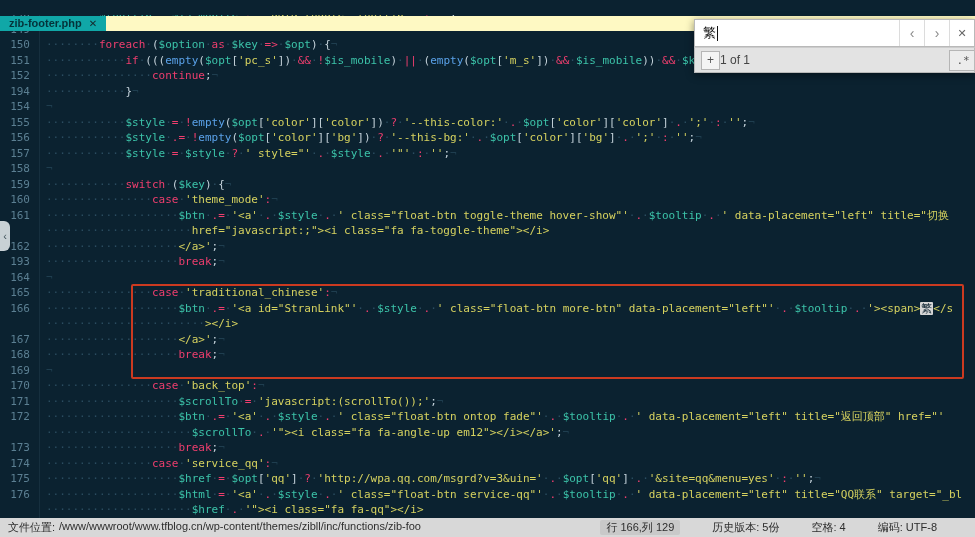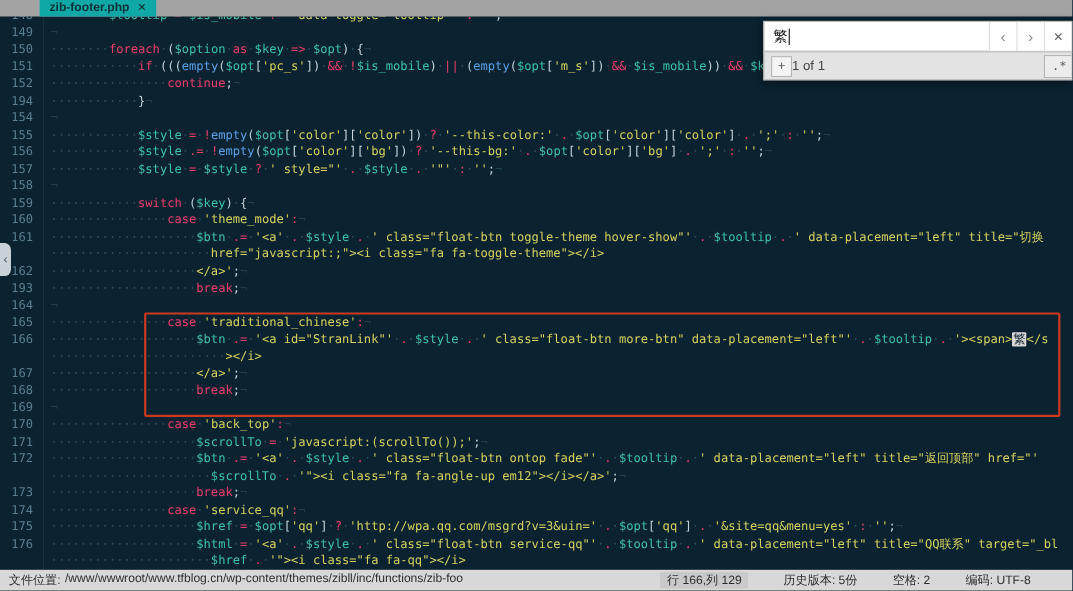--- a/index.html
+++ b/index.html
@@ -1,21 +1,21 @@
 <!DOCTYPE html>
 <html><head>
 <meta charset="utf-8">
 <style>
   html,body{margin:0;padding:0;}
   body{
     width:975px;height:537px;overflow:hidden;position:relative;
     background:#0b2230;font-family:"Liberation Sans",sans-serif;
   }
   
-  .tabbar{position:absolute;top:0;left:0;right:0;height:15px;background:#a3a3a3;z-index:8;display:flex;padding-left:36px;}
+  .tabbar{position:absolute;top:16px;left:0;right:0;height:15px;background:#fef9c3;z-index:8;display:flex;}
   .tab{height:15px;display:flex;align-items:center;gap:7px;padding:0 9px;background:#10a7a7;cursor:default;}
   .tab .fname{font-size:11px;font-weight:bold;color:#04333a;line-height:15px;}
   .tab .close{font-size:10px;color:#16282b;line-height:15px;}
   
   .editor{position:absolute;top:15px;bottom:19px;left:0;right:0;overflow:hidden;background:#0b2230;}
   .code-inner{margin-top:-9px;}
   .row{display:flex;height:15.5px;line-height:15.5px;white-space:pre;
        font-family:"DejaVu Sans Mono",monospace;font-size:11px;}
   .gut{flex:none;display:inline-block;width:40px;padding-right:9px;box-sizing:border-box;
        text-align:right;color:#5b7f92;border-right:1px solid rgba(130,170,190,.10);margin-right:6px;}
@@ -147,16 +147,16 @@
 </div>
 
 <div class="statusbar">
   <div class="sb-file">
     <span class="lbl">文件位置:</span>
     <span>/www/wwwroot/www.tfblog.cn/wp-content/themes/zibll/inc/functions/zib-foo</span>
   </div>
   <div class="sb-right">
     <span class="sb-item sb-cursor">行 166,列 129</span>
     <span class="sb-item">历史版本: 5份</span>
-    <span class="sb-item">空格: 2</span>
+    <span class="sb-item">空格: 4</span>
     <span class="sb-item">编码: UTF-8</span>
   </div>
 </div>
 
 </body></html>

